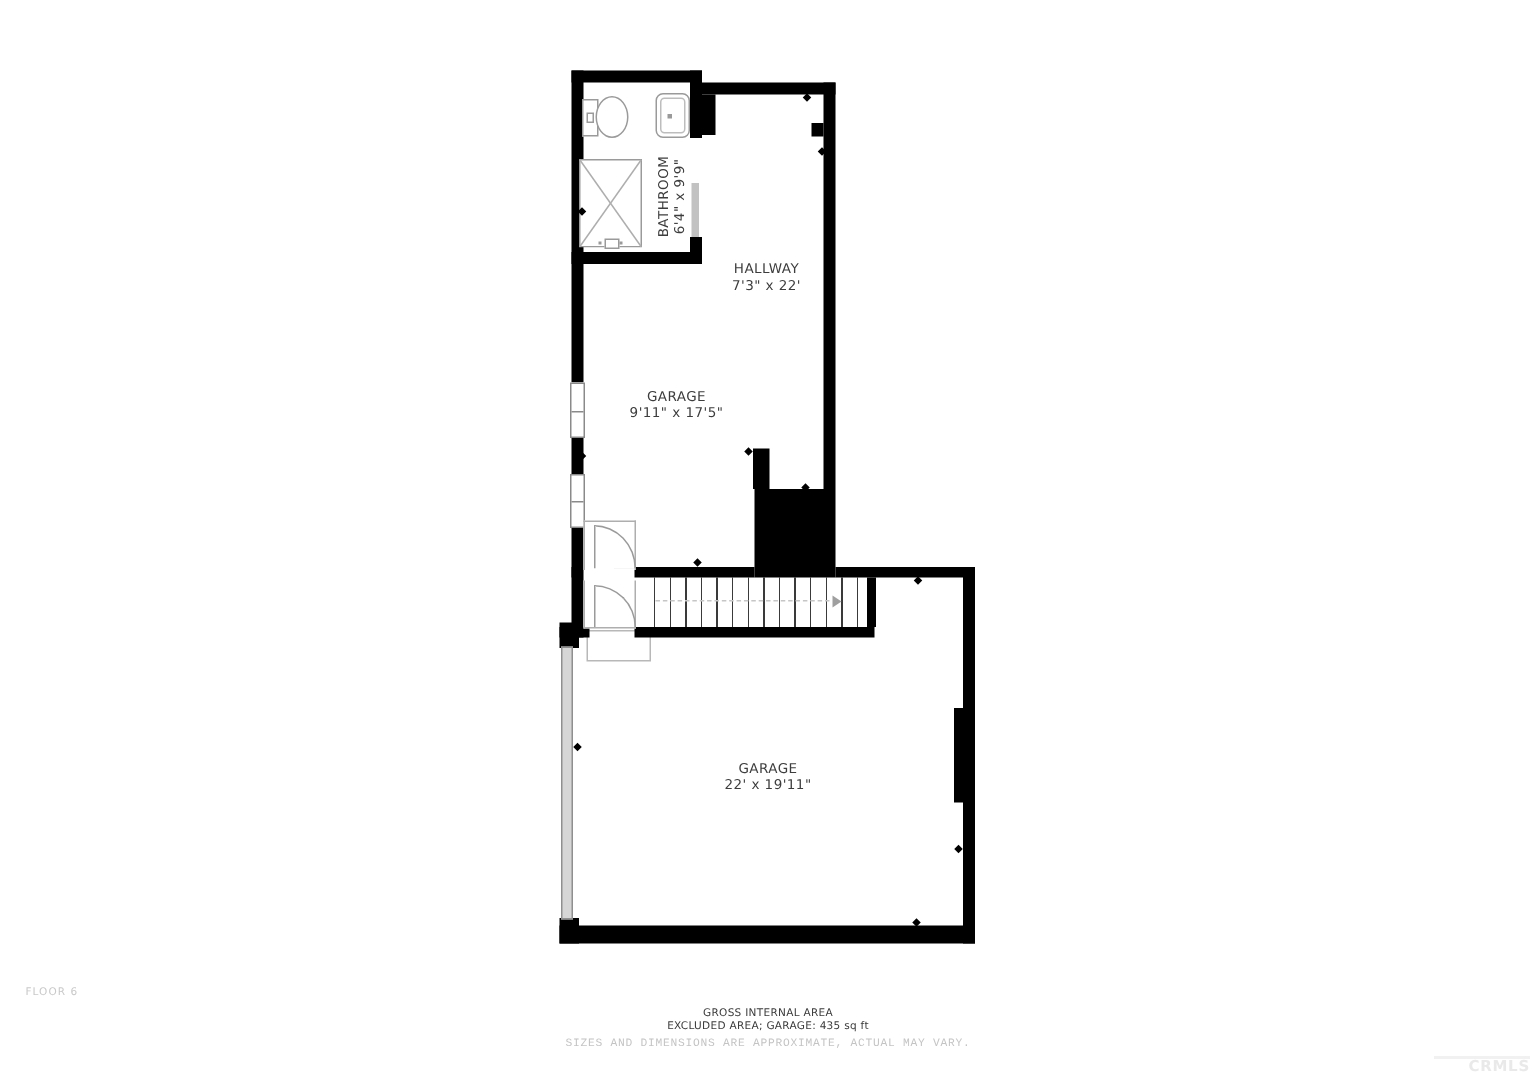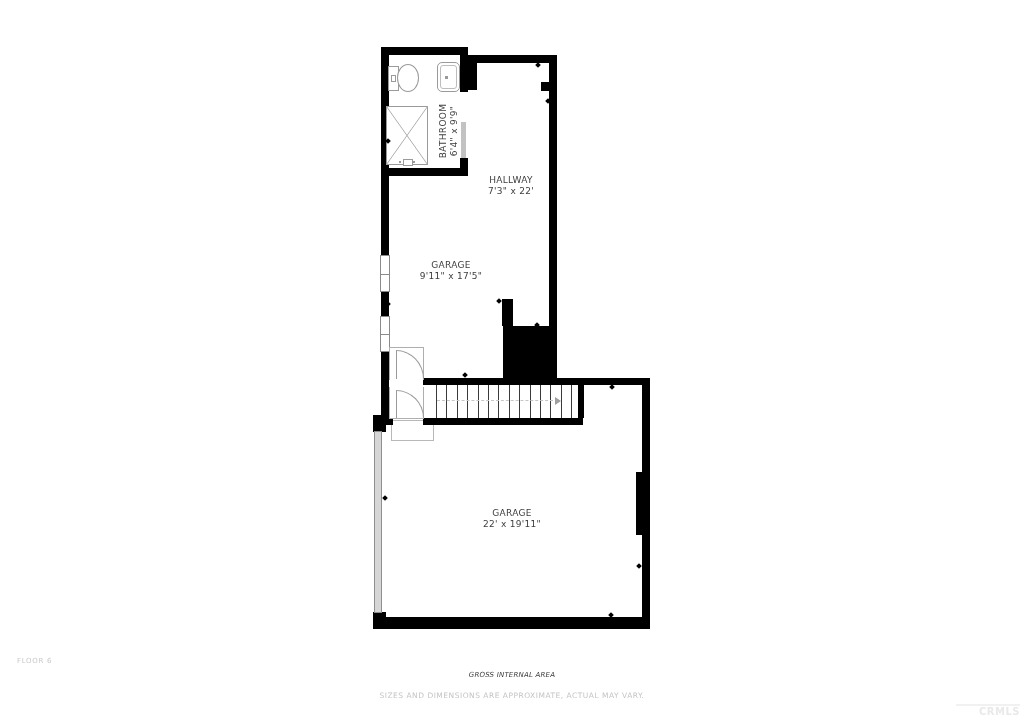--- a/index.html
+++ b/index.html
@@ -34,22 +34,22 @@
       border-top:4px solid transparent;border-bottom:4px solid transparent;z-index:2;}
   .step{position:absolute;background:#fff;border:1px solid #b8b8b8;z-index:1;}
   
   .tick{position:absolute;width:4px;height:4px;background:#000;transform:rotate(45deg);z-index:4;}
   
   .room-label{position:absolute;transform:translate(-50%,-50%);text-align:center;
       font-size:9px;line-height:11px;letter-spacing:.3px;color:#3d3d3d;
       white-space:nowrap;z-index:5;}
   .room-label.rot{transform:translate(-50%,-50%) rotate(-90deg);}
   .footer{position:absolute;left:0;right:0;top:671px;text-align:center;z-index:5;}
-  .f-line{font-size:7px;line-height:9.4px;letter-spacing:.2px;color:#3a3a3a;font-style:italic;}
-  .f-disclaimer{font-size:7.5px;line-height:10px;letter-spacing:.5px;color:#c4c4c4;margin-top:11px;}
+  .f-line{font-size:7px;line-height:9.4px;letter-spacing:.2px;color:#3a3a3a;}
+  .f-disclaimer{font-size:7.5px;line-height:10px;letter-spacing:.5px;color:#c4c4c4;margin-top:1px;font-family:Liberation Mono, monospace;}
   .floor-label{position:absolute;left:17px;top:657px;font-size:7px;letter-spacing:.7px;
       color:#c9c9c9;z-index:5;}
   .watermark{position:absolute;left:956px;top:704px;width:64px;text-align:right;
       border-top:2px solid #f1f1f1;color:#e9e9e9;font-weight:bold;font-size:10px;
       letter-spacing:.5px;z-index:5;}
 </style>
 </head>
 <body>
 
 <div class="w" style="left:381px;top:47px;width:87px;height:8px"></div>
@@ -143,15 +143,16 @@
   <div>9'11" x 17'5"</div>
 </div>
 <div class="room-label" style="left:512px;top:519px">
   <div>GARAGE</div>
   <div>22' x 19'11"</div>
 </div>
 
 <div class="floor-label">FLOOR 6</div>
 <div class="footer">
   <div class="f-line">GROSS INTERNAL AREA</div>
+  <div class="f-line">EXCLUDED AREA; GARAGE: 435 sq ft</div>
   <div class="f-disclaimer">SIZES AND DIMENSIONS ARE APPROXIMATE, ACTUAL MAY VARY.</div>
 </div>
 <div class="watermark">CRMLS</div>
 
 </body></html>

